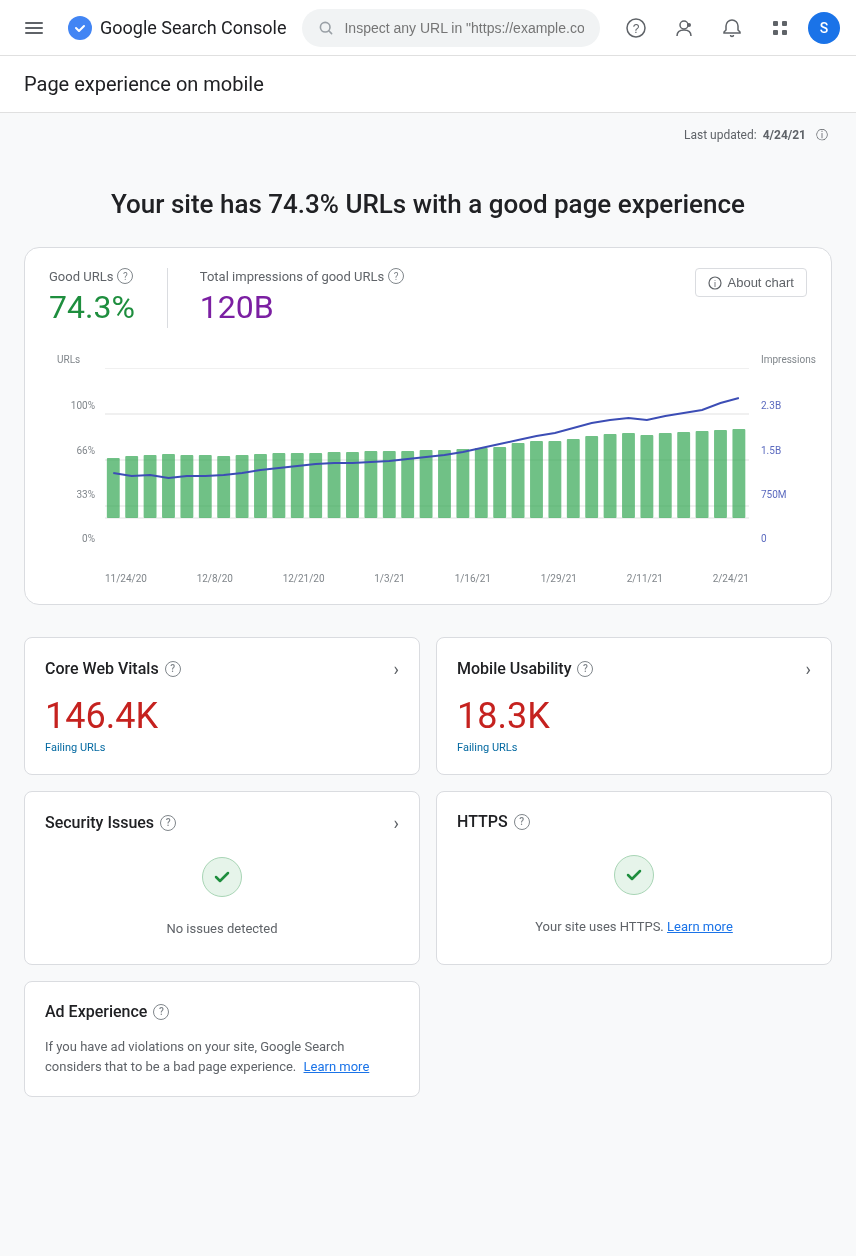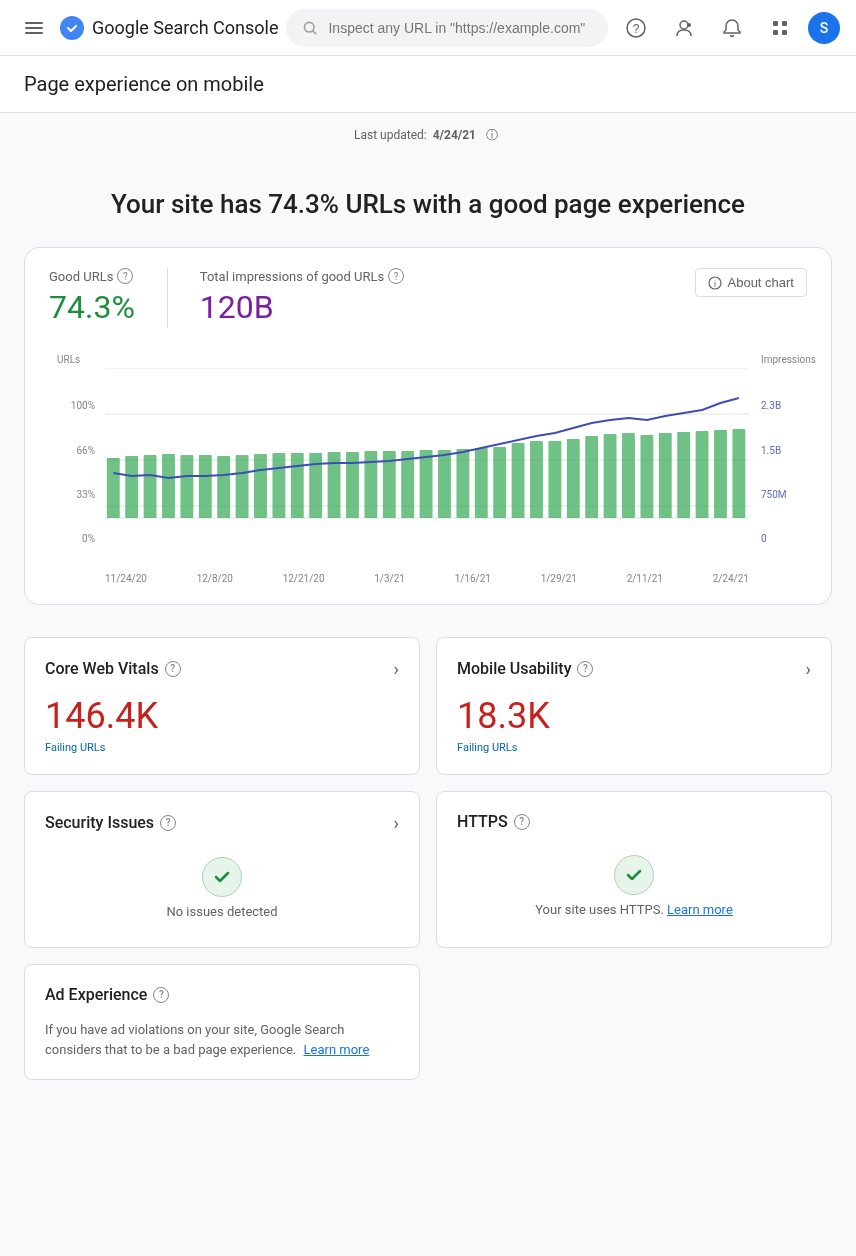--- a/index.html
+++ b/index.html
@@ -6,21 +6,21 @@
     body { font-family: 'Google Sans', Roboto, Arial, sans-serif; background: #f8f9fa; color: #202124; font-size: 14px; width: 856px; }
 
     
     .header {
       background: #fff;
       display: flex;
       align-items: center;
       padding: 0 16px;
       height: 56px;
       border-bottom: 1px solid #e0e0e0;
-      gap: 8px;
+      gap: 16px;
     }
     .header-logo { display: flex; align-items: center; gap: 8px; font-size: 18px; font-weight: 400; color: #202124; white-space: nowrap; }
     .header-search {
       flex: 1;
       max-width: 540px;
       background: #f1f3f4;
       border-radius: 24px;
       display: flex;
       align-items: center;
       padding: 0 16px;
@@ -46,21 +46,21 @@
       border-bottom: 1px solid #e0e0e0;
     }
     .page-title { font-size: 20px; font-weight: 400; color: #202124; }
 
     
     .content { padding: 0 24px 40px; background: #f8f9fa; }
 
     
     .last-updated-bar {
       display: flex;
-      justify-content: center;
+      justify-content: flex-end;
       align-items: center;
       padding: 12px 0;
       font-size: 12px;
       color: #5f6368;
       gap: 6px;
     }
 
     
     .hero { text-align: center; padding: 32px 0 28px; }
     .hero-title { font-size: 26px; font-weight: 500; color: #202124; }
@@ -102,21 +102,21 @@
     .signal-card {
       background: #fff;
       border: 1px solid #dadce0;
       border-radius: 8px;
       padding: 20px;
     }
     .signal-card-header { display: flex; align-items: center; justify-content: space-between; margin-bottom: 16px; }
     .signal-card-title { font-size: 16px; font-weight: 500; color: #202124; display: flex; align-items: center; gap: 6px; }
     .signal-metric-red { font-size: 36px; font-weight: 400; color: #c5221f; }
     .signal-metric-label { font-size: 11px; color: #0369a1; margin-top: 4px; }
-    .signal-check-container { display: flex; flex-direction: column; align-items: center; gap: 7px; padding: 8px 0; }
+    .signal-check-container { display: flex; flex-direction: column; align-items: center; gap: 24px; padding: 8px 0; }
     .check-circle { width: 40px; height: 40px; border-radius: 50%; background: #e6f4ea; border: 1px solid #a8d5b5; display: flex; align-items: center; justify-content: center; }
     .check-text { font-size: 13px; color: #5f6368; text-align: center; }
     .check-link { color: #1a73e8; text-decoration: underline; cursor: pointer; }
     .chevron-right { color: #5f6368; font-size: 18px; }
     .help-icon { width: 16px; height: 16px; border-radius: 50%; border: 1px solid #80868b; display: flex; align-items: center; justify-content: center; font-size: 10px; color: #80868b; cursor: pointer; }
 
     
     .ad-experience-desc { font-size: 13px; color: #5f6368; line-height: 1.5; }
 
     

